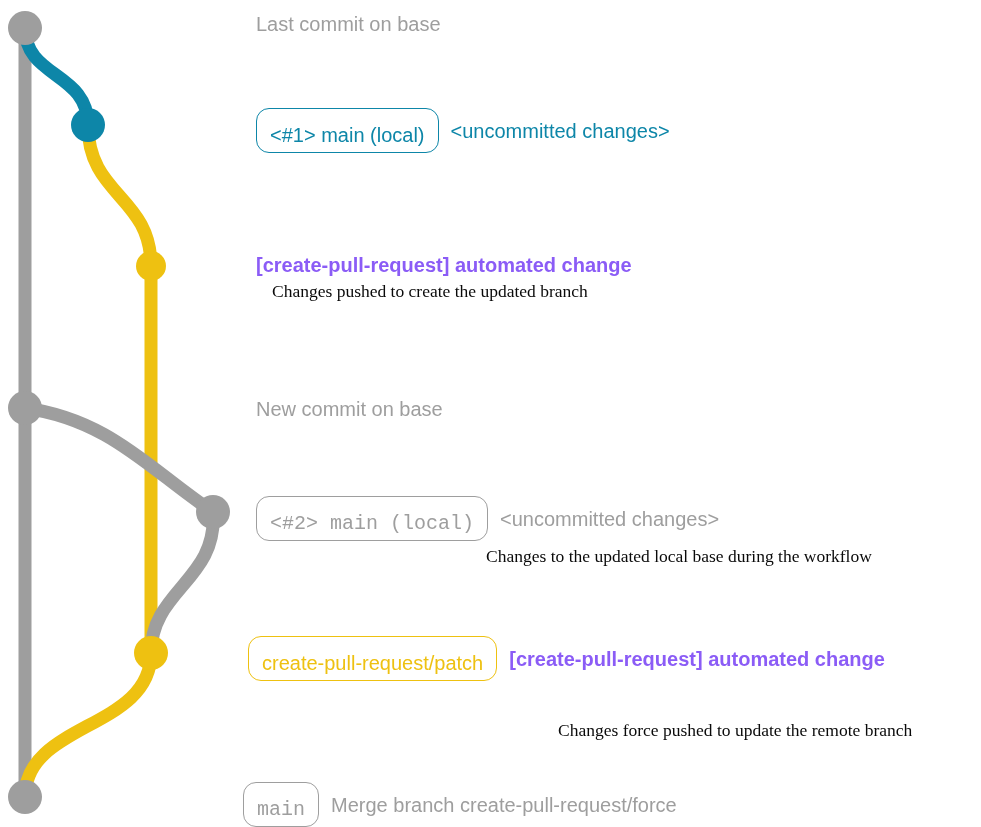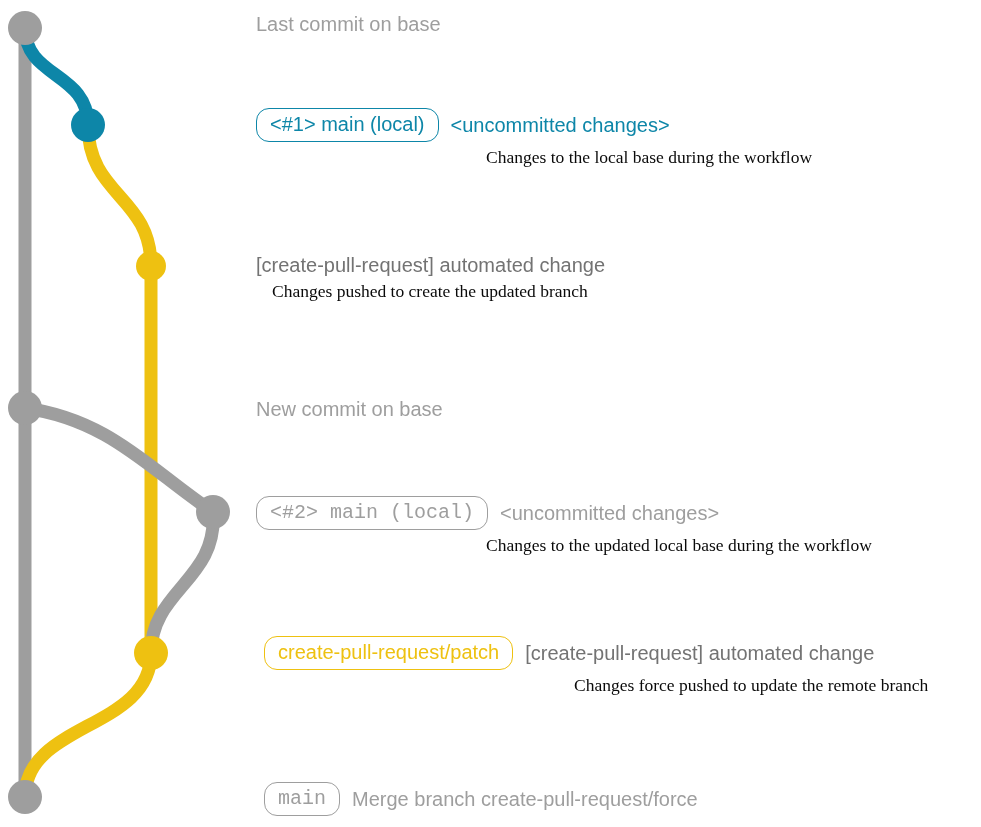--- a/index.html
+++ b/index.html
@@ -54,41 +54,41 @@
     display: flex;
     align-items: center;
     white-space: nowrap;
   }
 
   
   .pill {
     display: inline-block;
     border: 1.6px solid #9e9e9e;
     border-radius: 13px;
-    padding: 5px 13px 6px 13px;
+    padding: 16px 13px 6px 13px;
     font-size: 20px;
     line-height: 21px;
     font-family: "Liberation Sans", sans-serif;
     color: #9e9e9e;
     background: #ffffff;
     box-sizing: border-box;
   }
   .pill.blue   { border-color: #0d86a8; color: #0d86a8; }
   .pill.gold   { border-color: #eec111; color: #eec111; }
   .pill.grey   { border-color: #9e9e9e; color: #9e9e9e; font-family: Liberation Mono, monospace; }
 
   
   .subject {
     font-size: 20px;
     line-height: 22px;
     font-family: "Liberation Sans", sans-serif;
     white-space: nowrap;
   }
   .subject.blue { color: #0d86a8; }
-  .subject.gold { color: #737373; }
+  .subject.gold { color: #8b5cf6; font-weight: bold; }
   .subject.grey { color: #9e9e9e; }
   .subject.with-pill { margin-left: 12px; }
 
   
   .note {
     font-family: "Liberation Serif", serif;
     font-size: 17.5px;
     line-height: 20px;
     color: #0a0a0a;
     white-space: nowrap;
@@ -132,21 +132,20 @@
       <div class="row-head">
         <span class="subject grey">Last commit on base</span>
       </div>
     </div>
 
     <div class="row" style="left:256px; top:108px;">
       <div class="row-head">
         <span class="pill blue">&lt;#1&gt; main (local)</span>
         <span class="subject blue with-pill">&lt;uncommitted changes&gt;</span>
       </div>
-      <div class="note" style="margin-left:230px;">Changes to the local base during the workflow</div>
     </div>
 
     <div class="row" style="left:256px; top:254px;">
       <div class="row-head">
         <span class="subject gold">[create-pull-request] automated change</span>
       </div>
       <div class="note" style="margin-left:16px;">Changes pushed to create the updated branch</div>
     </div>
 
     <div class="row" style="left:256px; top:398px;">
@@ -156,29 +155,29 @@
     </div>
 
     <div class="row" style="left:256px; top:496px;">
       <div class="row-head">
         <span class="pill grey">&lt;#2&gt; main (local)</span>
         <span class="subject grey with-pill">&lt;uncommitted changes&gt;</span>
       </div>
       <div class="note" style="margin-left:230px;">Changes to the updated local base during the workflow</div>
     </div>
 
-    <div class="row" style="left:264px; top:636px;">
+    <div class="row" style="left:248px; top:636px;gap:34px;">
       <div class="row-head">
         <span class="pill gold">create-pull-request/patch</span>
         <span class="subject gold with-pill">[create-pull-request] automated change</span>
       </div>
       <div class="note" style="margin-left:310px;">Changes force pushed to update the remote branch</div>
     </div>
 
-    <div class="row" style="left:264px; top:782px;align-items:center;">
+    <div class="row" style="left:243px; top:782px;align-items:center;">
       <div class="row-head">
         <span class="pill grey">main</span>
         <span class="subject grey with-pill">Merge branch create-pull-request/force</span>
       </div>
     </div>
 
   </div>
 </div>
 
 </body></html>

